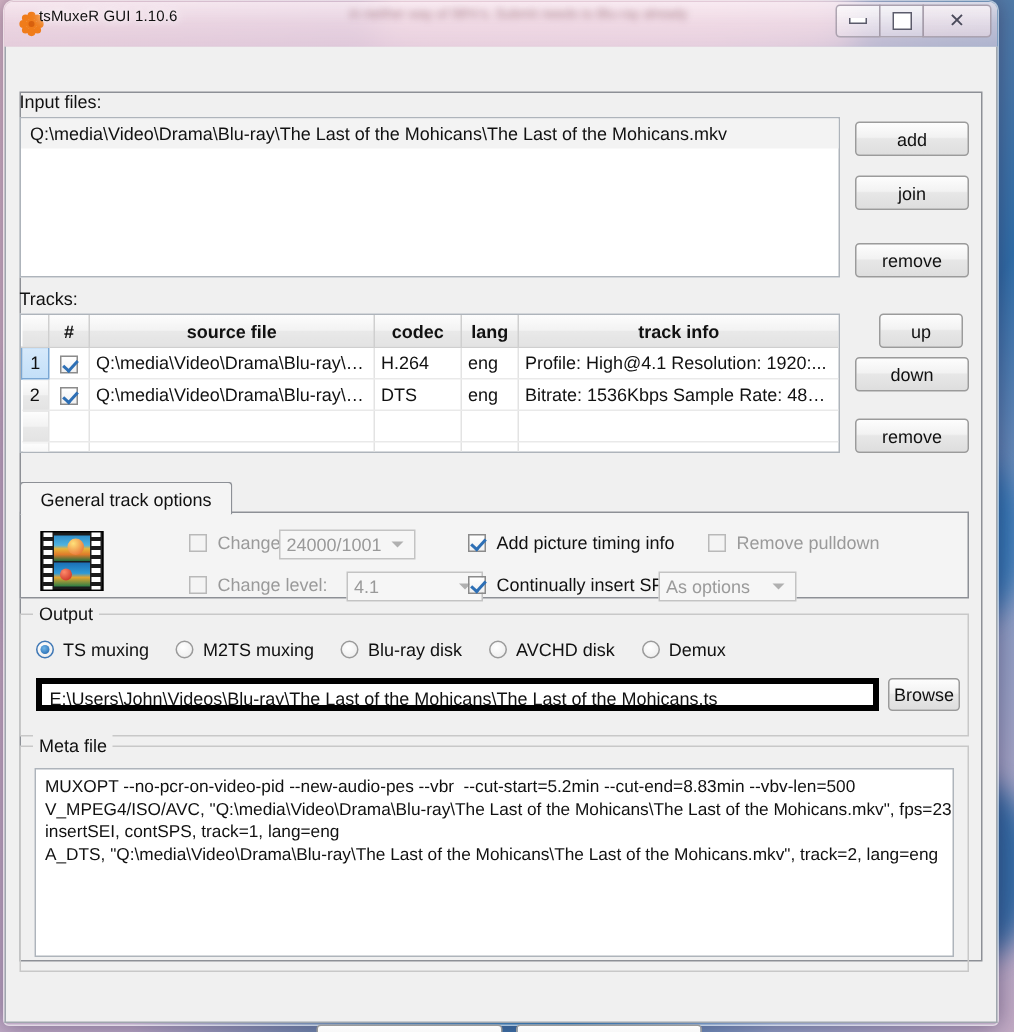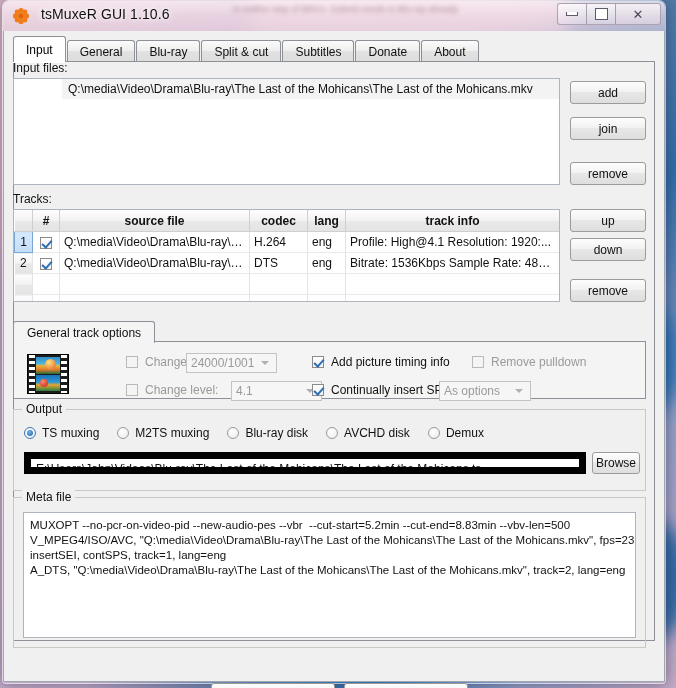--- a/index.html
+++ b/index.html
@@ -37,22 +37,22 @@
   }
   .title-blur-text {
     position:absolute; left: 230px; top: 2px; width: 320px; height: 26px;
     filter: blur(2.6px); opacity: .55; color:#6c3440; font-size: 9px; line-height: 12px;
     font-family: "Liberation Sans", sans-serif; white-space: nowrap;
   }
   .app-icon {
     position: absolute; left: 9px; top: 6px; width: 18px; height: 18px;
   }
   .win-title {
-    position: absolute; left: 38px; top: 5px;
-    font-size: 14px; color: #101010; letter-spacing: .1px;
+    position: absolute; left: 23px; top: 5px;
+    font-size: 10px; color: #101010; letter-spacing: .1px;
     text-shadow: 0 0 4px rgba(255,255,255,.95), 0 0 7px rgba(255,255,255,.9);
   }
   .win-ctrls { position: absolute; right: 4px; top: 2px; display: flex; }
   .wbtn {
     width: 28px; height: 20px; margin-left: -1px;
     border: 1px solid rgba(150,140,155,.75);
     background: linear-gradient(180deg, rgba(255,255,255,.72), rgba(240,232,240,.45));
     display: flex; align-items: center; justify-content: center;
   }
   .wbtn:first-child { border-radius: 3px 0 0 3px; }
@@ -87,21 +87,21 @@
   }
   .tabpanel {
     position: absolute; left: 9px; top: 30px; right: 9px; bottom: 40px;
     border: 1px solid #8d9096; background: #f0f0f0;
     box-sizing: border-box;
   }
 
   
   .lbl { font-size: 12px; color: #111; }
   .field {
-    background: #fff; border: 7px solid #000000;
+    background: #fff; border: 4px solid #000000;
     box-sizing: border-box; font-size: 12px; color:#111;
     padding: 3px 5px; overflow: hidden; white-space: nowrap;
   }
   .btn {
     font-size: 12px; color: #111;
     border: 1px solid #9b9b9b; border-radius: 3px;
     background: linear-gradient(180deg, #fdfdfd 0%, #f2f2f2 45%, #e7e7e7 50%, #dedede 100%);
     display: flex; align-items: center; justify-content: center;
     box-sizing: border-box;
   }
@@ -114,21 +114,20 @@
 
   
   #inputFilesLabel { position: absolute; left: 9px; top: 30px; }
   #inputFilesList {
     position: absolute; left: 9px; top: 47px; width: 547px; height: 107px;
     background: #fff; border: 1px solid #aeb4bb; box-sizing: border-box;
   }
   #inputFilesList .row {
     font-size: 12px; color:#111; padding: 3px 6px; white-space: nowrap; overflow: hidden;
     background: #f3f3f3;
-    margin-left: 48px;
   }
   #btnAdd    { position: absolute; left: 566px; top: 50px;  width: 76px; height: 23px; }
   #btnJoin   { position: absolute; left: 566px; top: 86px;  width: 76px; height: 23px; }
   #btnRemove1{ position: absolute; left: 566px; top: 131px; width: 76px; height: 23px; }
 
   
   #tracksLabel { position: absolute; left: 9px; top: 161px; }
   #tracksTable {
     position: absolute; left: 9px; top: 178px; width: 547px; height: 93px;
     background: #fff; border: 1px solid #aeb4bb; box-sizing: border-box; overflow: hidden;
@@ -157,21 +156,21 @@
   .cbx {
     display: inline-block; width: 12px; height: 12px; vertical-align: middle;
     border: 1px solid #8b8b8b; background: linear-gradient(180deg,#ffffff,#f0f0f0);
     position: relative; box-sizing: border-box;
   }
   .cbx.checked::after {
     content: ""; position: absolute; left: 3px; top: 0px; width: 4px; height: 8px;
     border: solid #2d6fb5; border-width: 0 2px 2px 0; transform: rotate(42deg);
   }
   .cbx.dim { border-color:#b9b9b9; background:#f4f4f4; }
-  #btnUp     { position: absolute; left: 566px; top: 178px; width: 76px; height: 23px; }
+  #btnUp     { position: absolute; left: 582px; top: 178px; width: 56px; height: 23px; }
   #btnDown   { position: absolute; left: 566px; top: 207px; width: 76px; height: 23px; }
   #btnRemove2{ position: absolute; left: 566px; top: 248px; width: 76px; height: 23px; }
 
   
   #trackOpts { position: absolute; left: 9px; top: 290px; width: 633px; height: 78px; }
   #trackOptsTab {
     position: absolute; left: 0; top: 0; height: 21px; padding: 0 13px;
     display: flex; align-items: center; font-size: 12px; color:#111;
     border: 1px solid #8d9096; border-bottom: none; border-radius: 3px 3px 0 0;
     background: #f4f4f4; z-index: 2;
@@ -281,43 +280,20 @@
         <span class="glyph-max"></span>
       </div>
       <div class="wbtn close">
         <span class="glyph-x">✕</span>
       </div>
     </div>
   </div>
 
   <div class="client">
 
-    <div class="tabstrip">
-      <div class="tab active">
-          <span>Input</span>
-        </div>
-      <div class="tab">
-          <span>General</span>
-        </div>
-      <div class="tab">
-          <span>Blu-ray</span>
-        </div>
-      <div class="tab">
-          <span>Split &amp; cut</span>
-        </div>
-      <div class="tab">
-          <span>Subtitles</span>
-        </div>
-      <div class="tab">
-          <span>Donate</span>
-        </div>
-      <div class="tab">
-          <span>About</span>
-        </div>
-    </div>
     <div class="tabpanel"></div>
 
     <div class="lbl" id="inputFilesLabel">Input files:</div>
     <div id="inputFilesList">
       <div class="row">Q:\media\Video\Drama\Blu-ray\The Last of the Mohicans\The Last of the Mohicans.mkv</div>
     </div>
     <div class="btn" id="btnAdd">add</div>
     <div class="btn" id="btnJoin">join</div>
     <div class="btn" id="btnRemove1">remove</div>
 

